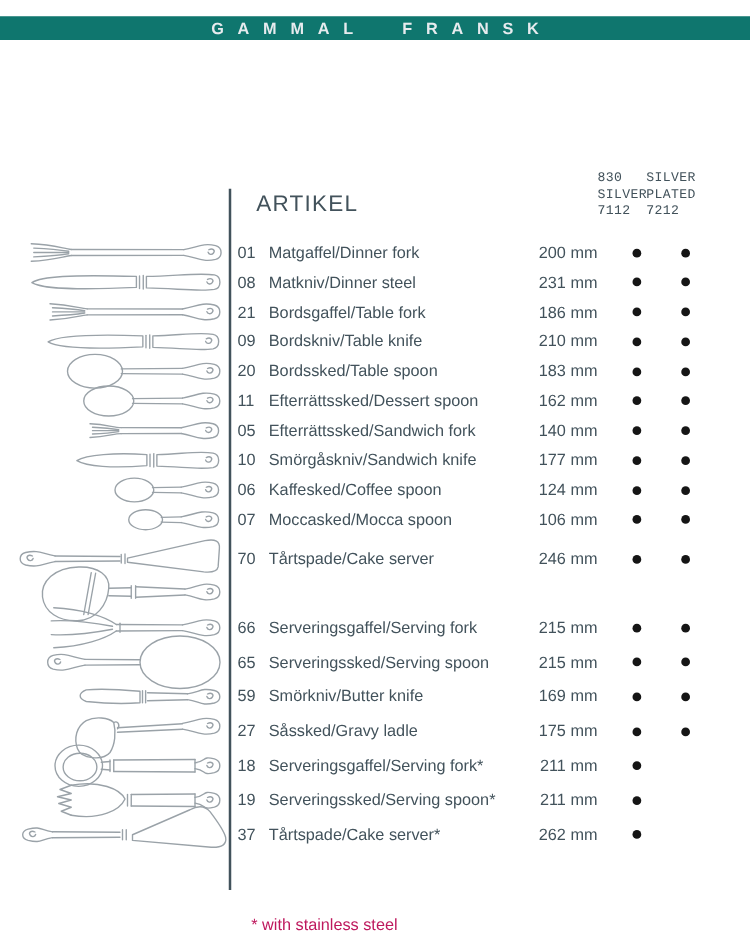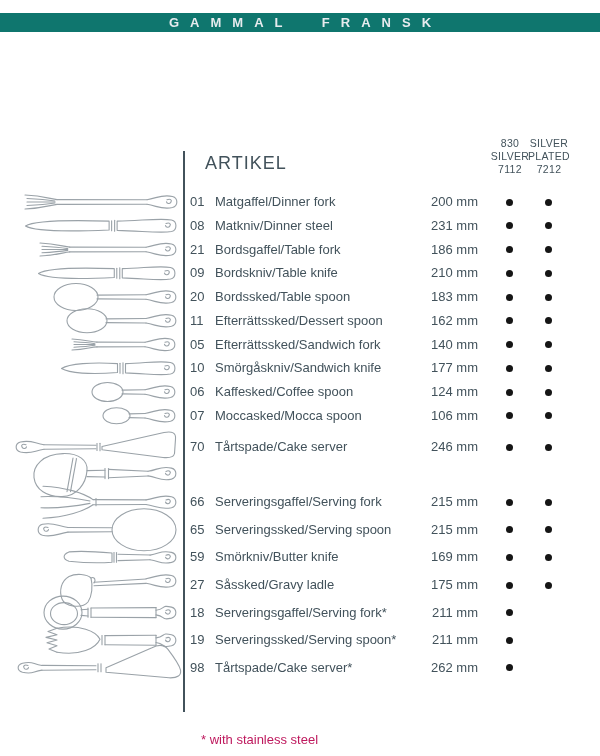--- a/index.html
+++ b/index.html
@@ -15,22 +15,22 @@
     color:#e7ebee; font-size:13px; font-weight:bold;
     letter-spacing:11px; text-indent:11px; word-spacing:14px; white-space:nowrap;
   }
   .illustrations{position:absolute; left:0; top:0; width:600px; height:756px;}
   .vrule{position:absolute; left:183px; top:151px; width:2px; height:561px; background:#42525b;}
   .artikel{
     position:absolute; left:205px; top:153px;
     font-size:18px; letter-spacing:1px; color:#42525b;
   }
   .colhead{
-    position:absolute; top:137px; width:64px; text-align:center;
-    font-size:10.5px; line-height:13px; letter-spacing:0.3px; color:#42525b;
+    position:absolute; top:137px; width:64px; 
+    font-size:10.5px; line-height:13px; letter-spacing:0.3px; color:#42525b;font-family:Liberation Mono, monospace;
   }
   .colhead.c1{left:478px;}
   .colhead.c2{left:517px;}
   .rows{position:absolute; left:0; top:0; width:512px; height:756px;}
   .row{position:absolute; left:190px; width:400px; height:18px; line-height:18px; font-size:13px;}
   .row .code{position:absolute; left:0; width:24px;}
   .row .name{position:absolute; left:25px; white-space:nowrap;}
   .row .size{position:absolute; left:218px; width:70px; text-align:right;}
   .row .dot{position:absolute; top:5.5px; width:7px; height:7px; border-radius:50%; background:#151515;}
   .row .dot.d1{left:316px;}
@@ -347,21 +347,21 @@
         <span class="size">211 mm</span>
         <span class="dot d1"></span>
       </div>
       <div class="row" style="top: 631.2px;">
         <span class="code">19</span>
         <span class="name">Serveringssked/Serving spoon*</span>
         <span class="size">211 mm</span>
         <span class="dot d1"></span>
       </div>
       <div class="row" style="top: 658.8px;">
-        <span class="code">98</span>
+        <span class="code">37</span>
         <span class="name">Tårtspade/Cake server*</span>
         <span class="size">262 mm</span>
         <span class="dot d1"></span>
       </div>
     </div>
 
   <div class="footnote">* with stainless steel</div>
 </div>
 
 </body></html>

